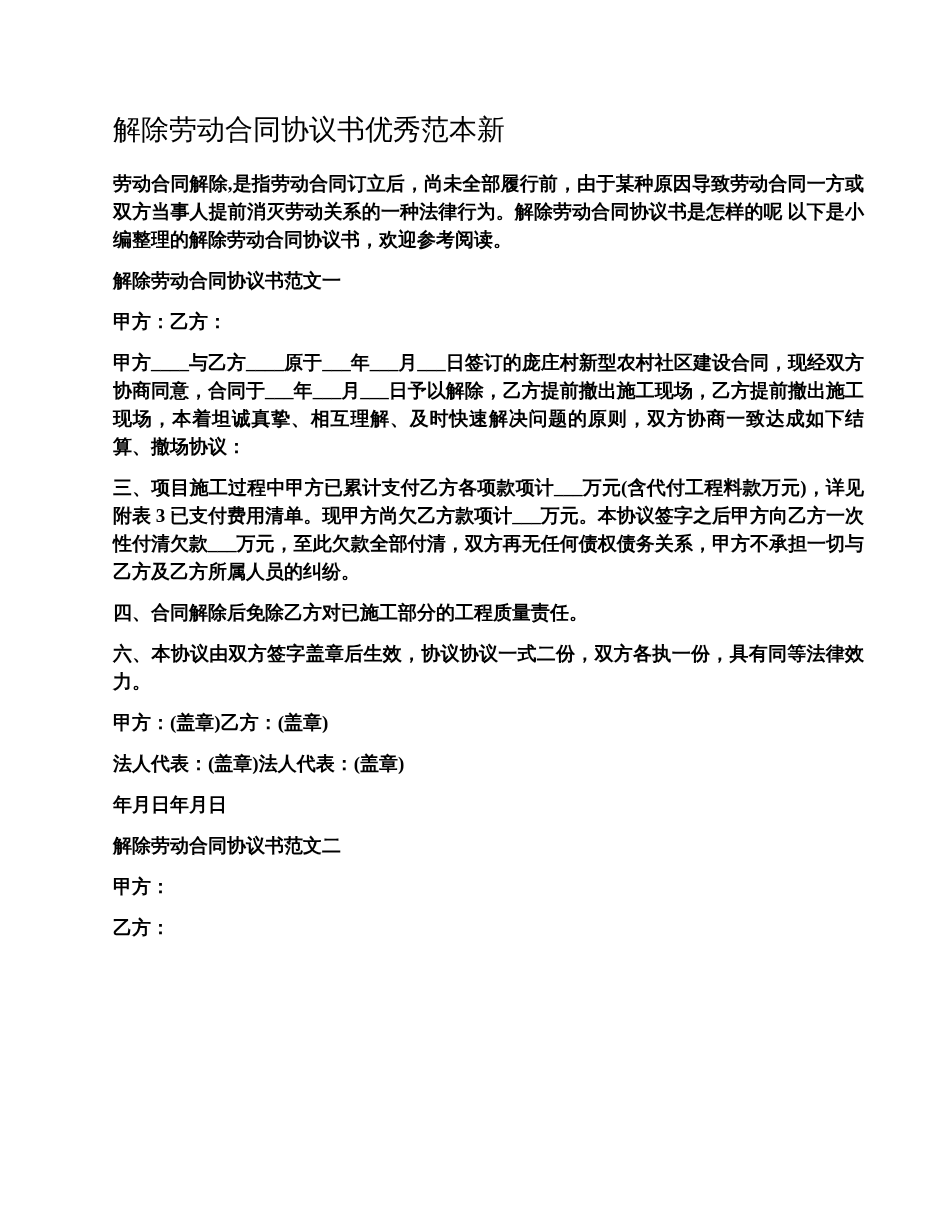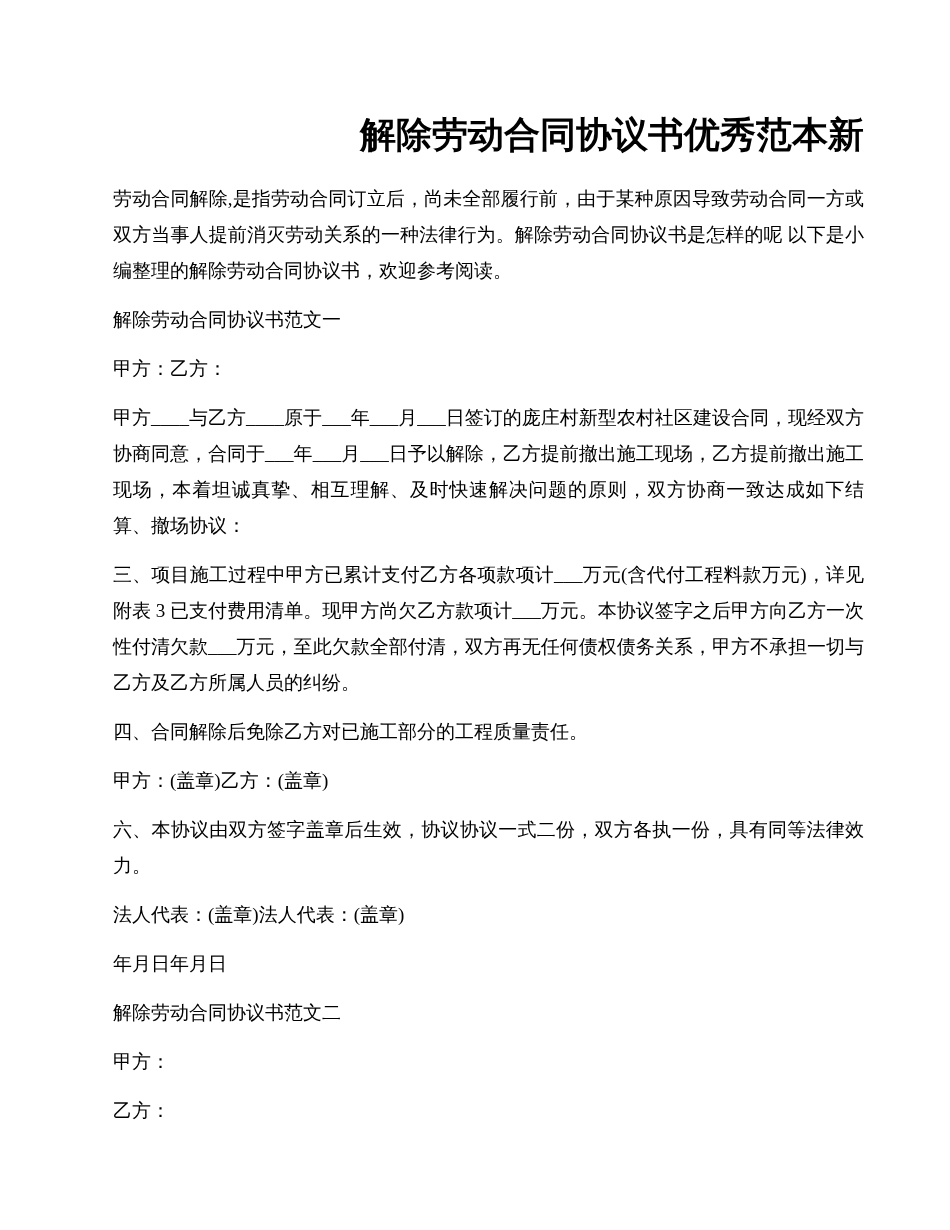--- a/index.html
+++ b/index.html
@@ -16,48 +16,49 @@
     box-sizing: border-box;
     width: 950px;
     min-height: 1230px;
     padding: 112px 86px 40px 113px;
     background: #ffffff;
     color: #000000;
     font-family: "Liberation Serif", "DejaVu Serif", serif;
   }
   .doc-title {
     margin: 0 0 22px 0;
-    font-size: 36px;
-    font-weight: 700;
+    font-size: 28px;
+    font-weight: 400;
     line-height: 1.3;
-    text-align: right;
+    text-align: left;
     color: #000000;
   }
   .doc-body p {
     margin: 0 0 13px 0;
     font-size: 19px;
-    line-height: 36px;
+    line-height: 28px;
     text-align: justify;
     word-break: break-word;
     color: #000000;
+    font-weight: bold;
   }
 </style>
 </head>
 <body>
 
 <div class="doc">
   <h1 class="doc-title">解除劳动合同协议书优秀范本新</h1>
   <div class="doc-body">
       <p>劳动合同解除,是指劳动合同订立后，尚未全部履行前，由于某种原因导致劳动合同一方或双方当事人提前消灭劳动关系的一种法律行为。解除劳动合同协议书是怎样的呢 以下是小编整理的解除劳动合同协议书，欢迎参考阅读。</p>
       <p>解除劳动合同协议书范文一</p>
       <p>甲方：乙方：</p>
       <p>甲方____与乙方____原于___年___月___日签订的庞庄村新型农村社区建设合同，现经双方协商同意，合同于___年___月___日予以解除，乙方提前撤出施工现场，乙方提前撤出施工现场，本着坦诚真挚、相互理解、及时快速解决问题的原则，双方协商一致达成如下结算、撤场协议：</p>
       <p>三、项目施工过程中甲方已累计支付乙方各项款项计___万元(含代付工程料款万元)，详见附表 3 已支付费用清单。现甲方尚欠乙方款项计___万元。本协议签字之后甲方向乙方一次性付清欠款___万元，至此欠款全部付清，双方再无任何债权债务关系，甲方不承担一切与乙方及乙方所属人员的纠纷。</p>
       <p>四、合同解除后免除乙方对已施工部分的工程质量责任。</p>
+      <p>六、本协议由双方签字盖章后生效，协议协议一式二份，双方各执一份，具有同等法律效力。</p>
       <p>甲方：(盖章)乙方：(盖章)</p>
-      <p>六、本协议由双方签字盖章后生效，协议协议一式二份，双方各执一份，具有同等法律效力。</p>
       <p>法人代表：(盖章)法人代表：(盖章)</p>
       <p>年月日年月日</p>
       <p>解除劳动合同协议书范文二</p>
       <p>甲方：</p>
       <p>乙方：</p>
     </div>
 </div>
 
 </body></html>

